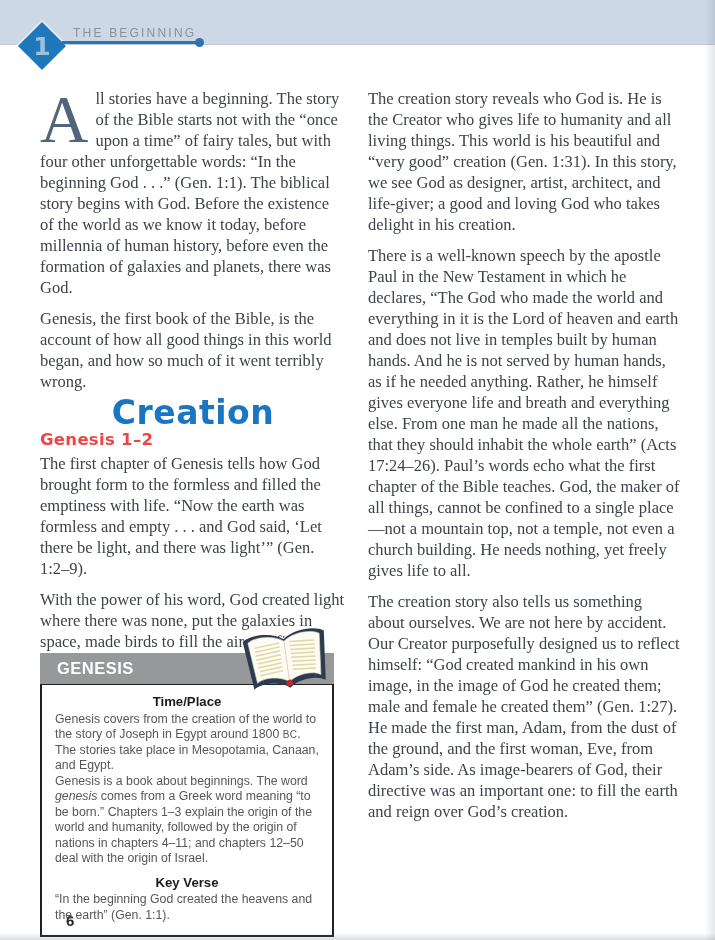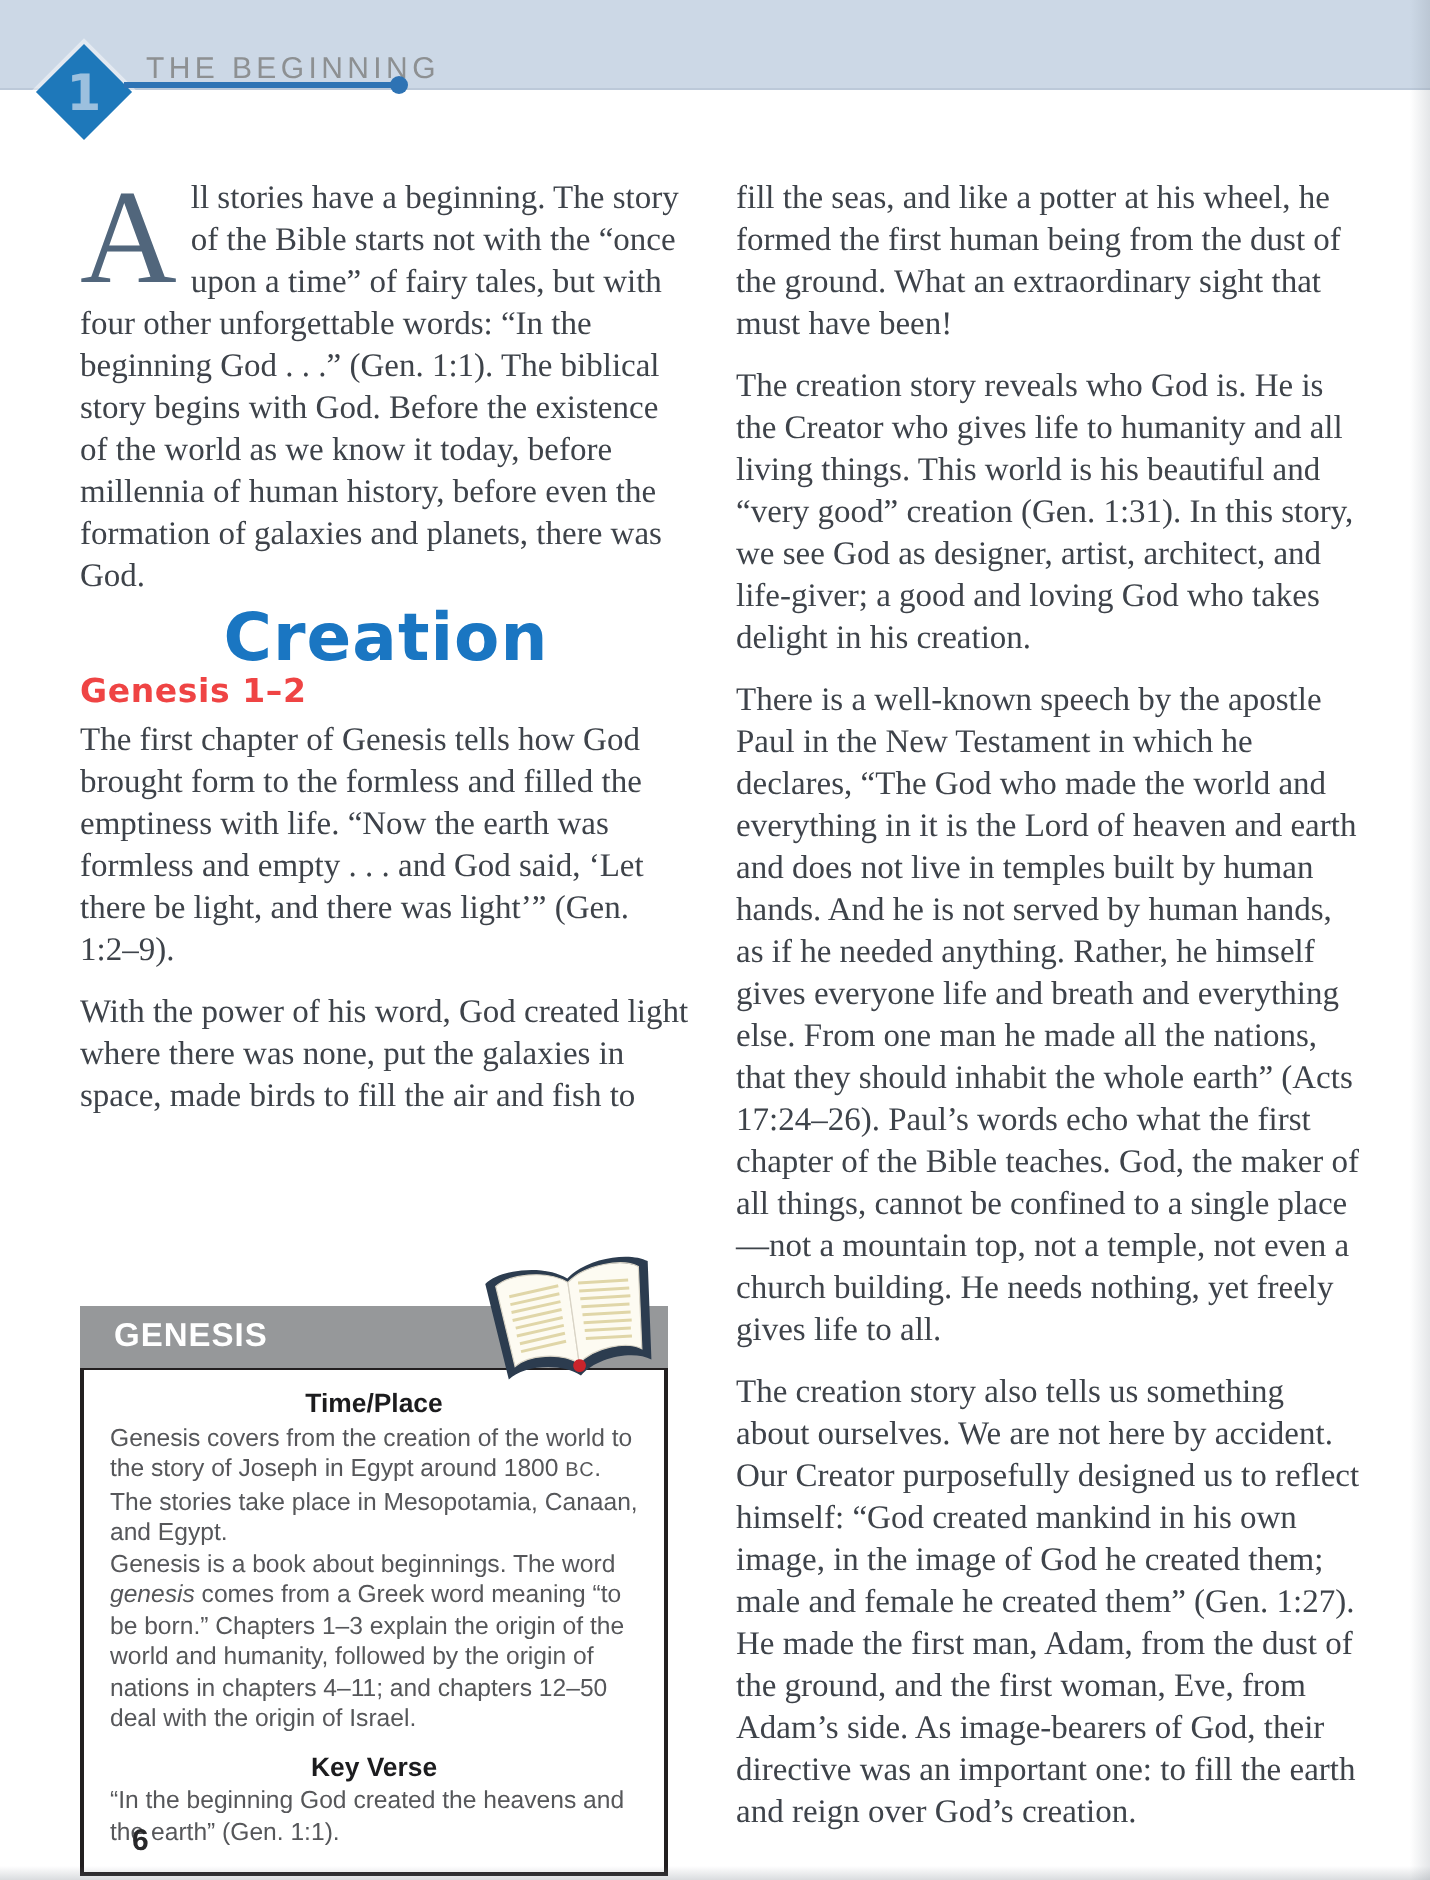--- a/index.html
+++ b/index.html
@@ -13,21 +13,21 @@
           background:#ccd8e6; border-bottom:1px solid #bcc9d9; }
   .diamond-wrap { position:absolute; top:26px; left:22px; width:40px; height:40px; }
   .diamond { position:absolute; inset:3px; background:#1e78ba; transform:rotate(45deg);
              box-shadow:0 0 0 2px rgba(255,255,255,0.45); }
   .diamond-number { position:absolute; inset:0; display:flex; align-items:center; justify-content:center;
              color:#9cc0de; font:bold 25px "DejaVu Sans", sans-serif; }
   .header-rule { position:absolute; top:41px; left:62px; width:134px; height:3px; background:#2e73b4; }
   .header-rule-dot { position:absolute; top:-3px; right:-8px; width:9px; height:9px;
              border-radius:50%; background:#2e73b4; }
   .chapter-title { position:absolute; top:26px; left:73px;
-             font-family:"Liberation Sans", sans-serif; font-size:15px;
+             font-family:"Liberation Sans", sans-serif; font-size:12px;
              letter-spacing:2.2px; color:#8d9092; }
   
   .col { position:absolute; top:88px; font-size:16.5px; line-height:21px;
          color:#3e434a; }
   .col-left  { left:40px;  width:306px; }
   .col-right { left:368px; width:313px; }
   .col p { margin:0 0 10px 0; }
   .dropcap { float:left; font-size:67px; line-height:52px; padding:5px 7px 0 0; color:#51667c; }
   .creation { margin:10px 0 6px 0; text-align:center;
               font-family:"DejaVu Sans", sans-serif; font-weight:bold;
@@ -68,20 +68,21 @@
     <div class="diamond"></div>
     <div class="diamond-number">1</div>
   </div>
   <div class="chapter-title">THE BEGINNING</div>
   <div class="header-rule">
     <div class="header-rule-dot"></div>
   </div>
 
   <div class="col col-left">
     <p><span class="dropcap">A</span><span>ll stories have a beginning. The story of the Bible starts not with the “once upon a time” of fairy tales, but with four other unforgettable words: “In the beginning God . . .” (Gen. 1:1). The biblical story begins with God. Before the existence of the world as we know it today, before millennia of human history, before even the formation of galaxies and planets, there was God.</span></p>
+    <p>Genesis, the first book of the Bible, is the account of how all good things in this world began, and how so much of it went terribly wrong.</p>
     <div class="creation">Creation</div>
     <div class="genesis-sub">Genesis 1–2</div>
     <p>The first chapter of Genesis tells how God brought form to the formless and filled the emptiness with life. “Now the earth was formless and empty . . . and God said, ‘Let there be light, and there was light’” (Gen. 1:2–9).</p>
     <p>With the power of his word, God created light where there was none, put the galaxies in space, made birds to fill the air and fish to</p>
   </div>
 
   <div class="info-box">
     <svg class="book-icon" viewBox="0 0 104 74" xmlns="http://www.w3.org/2000/svg">
       <g transform="rotate(-8 52 38)">
         <path d="M52 14 C41 5 19 5 11 11 L16 60 C24 54 43 55 52 63 C61 55 80 54 88 60 L93 11 C85 5 63 5 52 14 Z" fill="#2c3c4f"></path>
@@ -120,21 +121,20 @@
         <span>Genesis is a book about beginnings. The word </span><span class="ital">genesis</span><span> comes from a Greek word meaning “to be born.” Chapters 1–3 explain the origin of the world and humanity, followed by the origin of nations in chapters 4–11; and chapters 12–50 deal with the origin of Israel.</span>
       </div>
       <div class="info-section">
         <div class="info-h">Key Verse</div>
         <span>“In the beginning God created the heavens and the earth” (Gen. 1:1).</span>
       </div>
     </div>
   </div>
 
   <div class="col col-right">
-    <p>fill the seas, and like a potter at his wheel, he formed the first human being from the dust of the ground. What an extraordinary sight that must have been!</p>
     <p>The creation story reveals who God is. He is the Creator who gives life to humanity and all living things. This world is his beautiful and “very good” creation (Gen. 1:31). In this story, we see God as designer, artist, architect, and life-giver; a good and loving God who takes delight in his creation.</p>
     <p>There is a well-known speech by the apostle Paul in the New Testament in which he declares, “The God who made the world and everything in it is the Lord of heaven and earth and does not live in temples built by human hands. And he is not served by human hands, as if he needed anything. Rather, he himself gives everyone life and breath and everything else. From one man he made all the nations, that they should inhabit the whole earth” (Acts 17:24–26). Paul’s words echo what the first chapter of the Bible teaches. God, the maker of all things, cannot be confined to a single place—not a mountain top, not a temple, not even a church building. He needs nothing, yet freely gives life to all.</p>
     <p>The creation story also tells us something about ourselves. We are not here by accident. Our Creator purposefully designed us to reflect himself: “God created mankind in his own image, in the image of God he created them; male and female he created them” (Gen. 1:27). He made the first man, Adam, from the dust of the ground, and the first woman, Eve, from Adam’s side. As image-bearers of God, their directive was an important one: to fill the earth and reign over God’s creation.</p>
   </div>
 
   <div class="page-num">6</div>
 
   <div class="edge-right"></div>
   <div class="edge-bottom"></div>
 </div>

